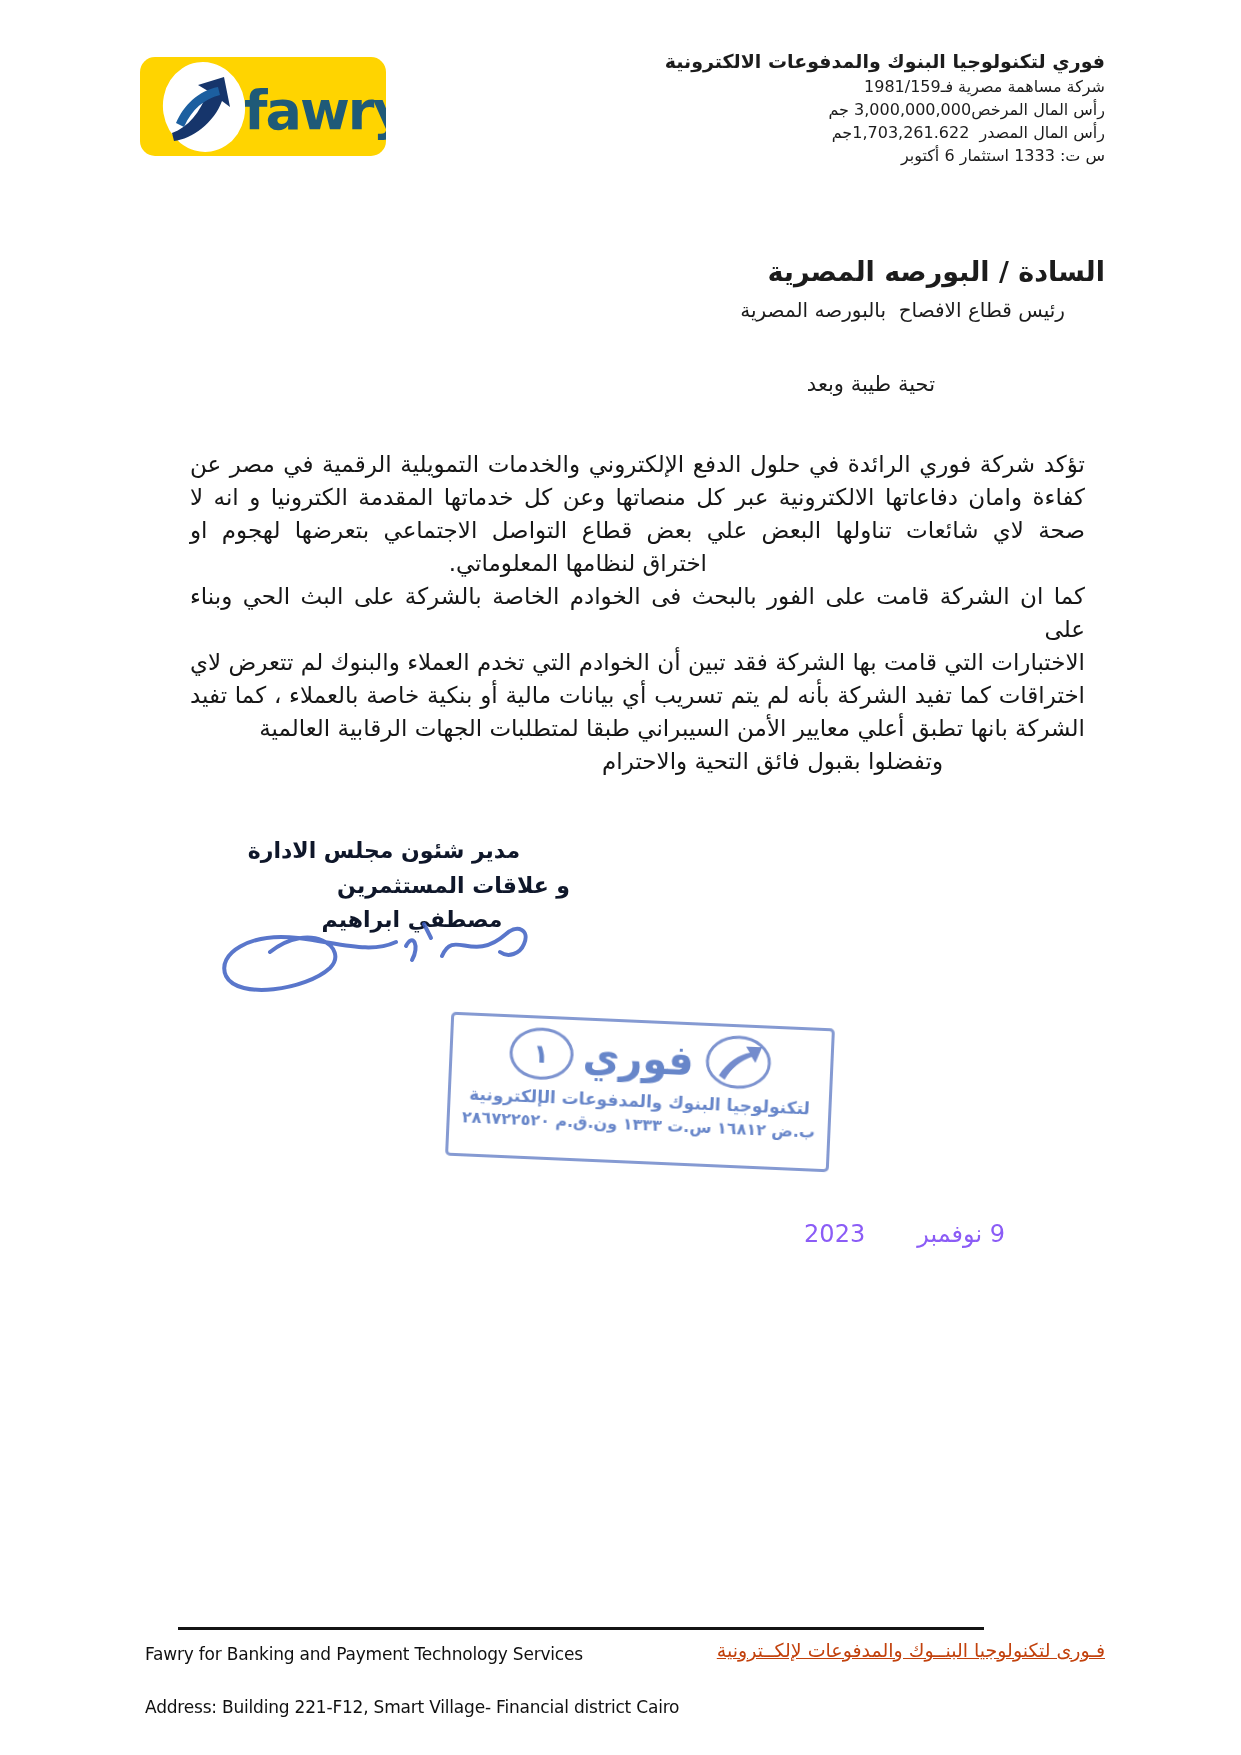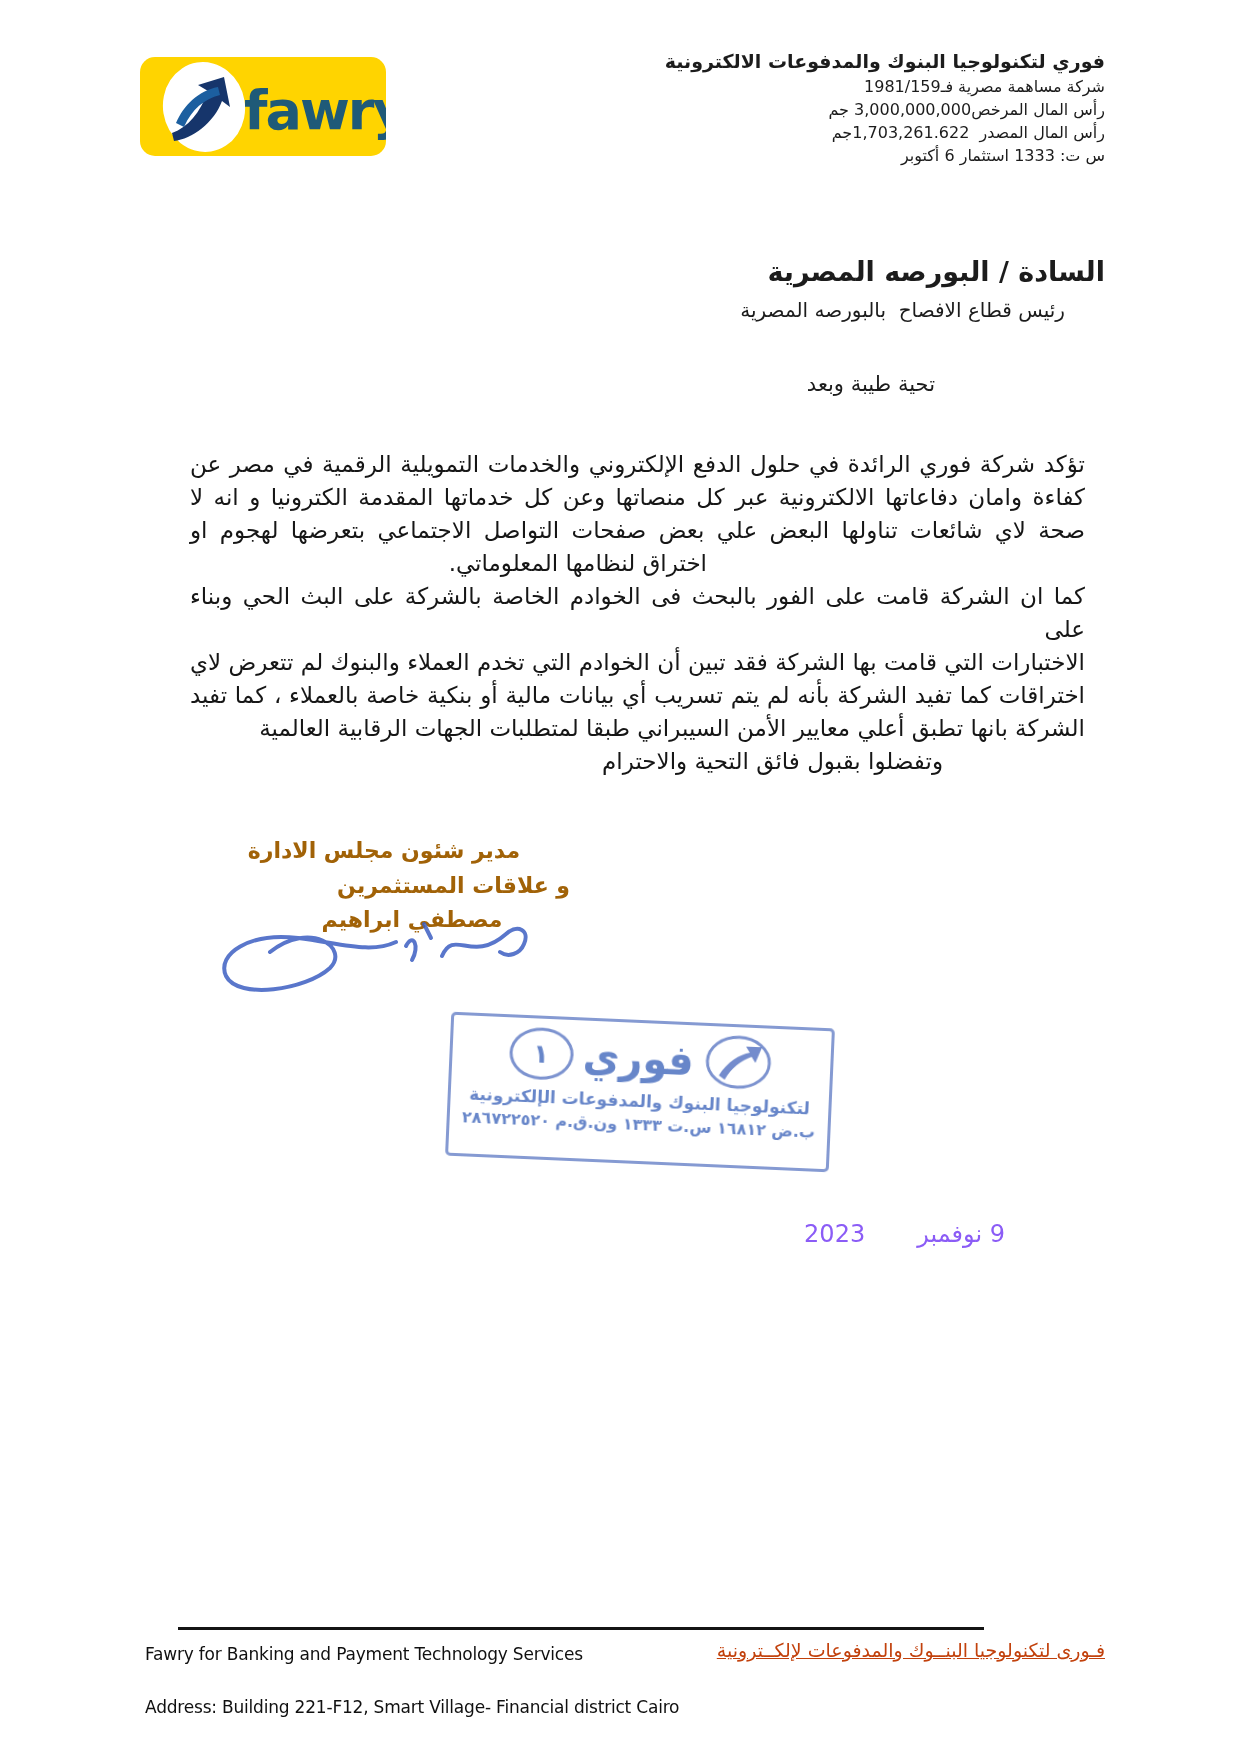--- a/index.html
+++ b/index.html
@@ -25,21 +25,21 @@
   .recipient .r2{font-size:20px;margin-top:11px;margin-left:0;padding-left:0;margin-right:0;transform:translateX(-40px);}
   
   .salutation{right:306px;top:372px;font-size:21px;direction:rtl;}
   
   .body-par{left:190px;right:156px;top:448px;direction:rtl;font-size:23px;line-height:33px;color:#161616;}
   .body-par .jl{text-align:justify;text-align-last:justify;white-space:normal;}
   .body-par .short-line{text-align:right;margin-left:0;margin-right:378px;}
   .body-par .near-full{text-align:right;}
   .body-par .closing-line{text-align:right;margin-right:142px;}
   
-  .sig-block{left:228px;top:838px;width:312px;direction:rtl;color:#a16207;}
+  .sig-block{left:228px;top:838px;width:312px;direction:rtl;color:#0f172a;}
   .sig-block .s1{font-size:22px;font-weight:bold;letter-spacing:2px;text-align:center;}
   .sig-block .s2{font-size:22px;font-weight:bold;letter-spacing:2px;text-align:right;margin-top:10px;transform:translateX(30px);}
   .sig-block .s3{font-size:22px;font-weight:bold;letter-spacing:2px;text-align:center;margin-top:9px;transform:translateX(28px);}
   .sig-swirl{left:210px;top:902px;width:340px;height:105px;}
   
   .stamp{
     left:448px;top:1020px;width:384px;height:144px;
     transform:rotate(2.5deg);
     border:3px solid rgba(77,108,190,.75);
     border-radius:5px;
@@ -92,21 +92,21 @@
   <div class="abs recipient">
     <div class="r1">السادة / البورصه المصرية</div>
     <div class="r2">رئيس قطاع الافصاح &nbsp;بالبورصه المصرية</div>
   </div>
 
   <div class="abs salutation">تحية طيبة وبعد</div>
 
   <div class="abs body-par">
     <div class="jl">تؤكد شركة فوري الرائدة في حلول الدفع الإلكتروني والخدمات التمويلية الرقمية في مصر عن</div>
     <div class="jl">كفاءة وامان دفاعاتها الالكترونية عبر كل منصاتها وعن كل خدماتها المقدمة الكترونيا و انه لا</div>
-    <div class="jl">صحة لاي شائعات تناولها البعض علي بعض صفحات التواصل الاجتماعي بتعرضها لهجوم او</div>
+    <div class="jl">صحة لاي شائعات تناولها البعض علي بعض قطاع التواصل الاجتماعي بتعرضها لهجوم او</div>
     <div class="short-line">اختراق لنظامها المعلوماتي.</div>
     <div class="jl">كما ان الشركة قامت على الفور بالبحث فى الخوادم الخاصة بالشركة على البث الحي وبناء على</div>
     <div class="jl">الاختبارات التي قامت بها الشركة فقد تبين أن الخوادم التي تخدم العملاء والبنوك لم تتعرض لاي</div>
     <div class="jl">اختراقات كما تفيد الشركة بأنه لم يتم تسريب أي بيانات مالية أو بنكية خاصة بالعملاء ، كما تفيد</div>
     <div class="near-full">الشركة بانها تطبق أعلي معايير الأمن السيبراني طبقا لمتطلبات الجهات الرقابية العالمية</div>
     <div class="closing-line">وتفضلوا بقبول فائق التحية والاحترام</div>
   </div>
 
   <div class="abs sig-block">
     <div class="s1">مدير شئون مجلس الادارة</div>

